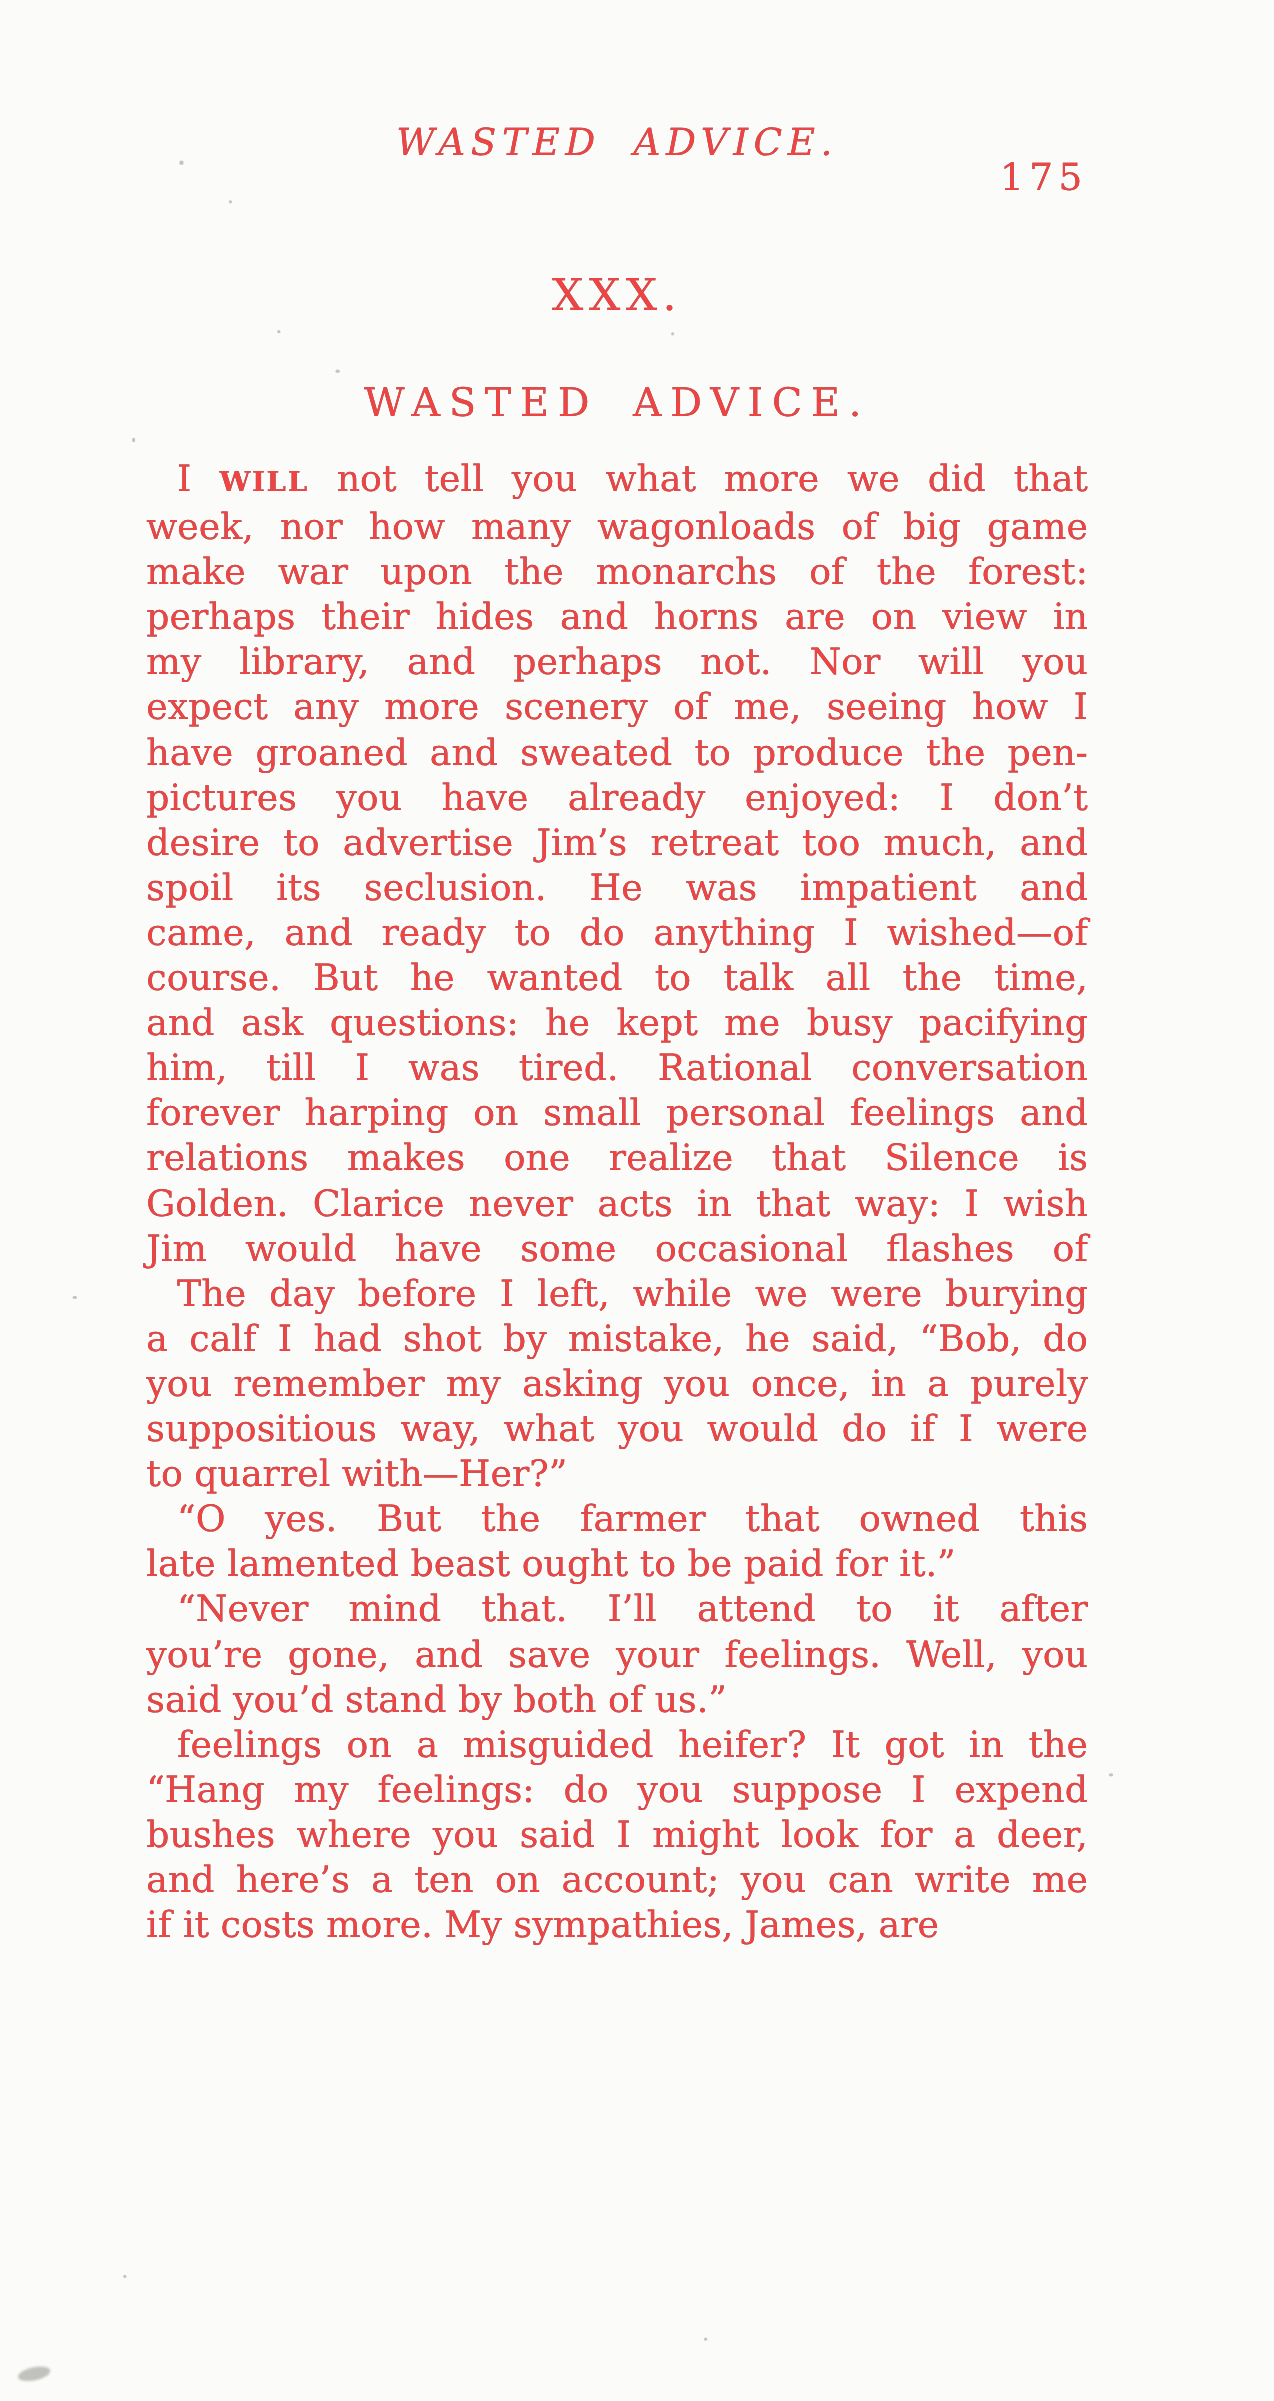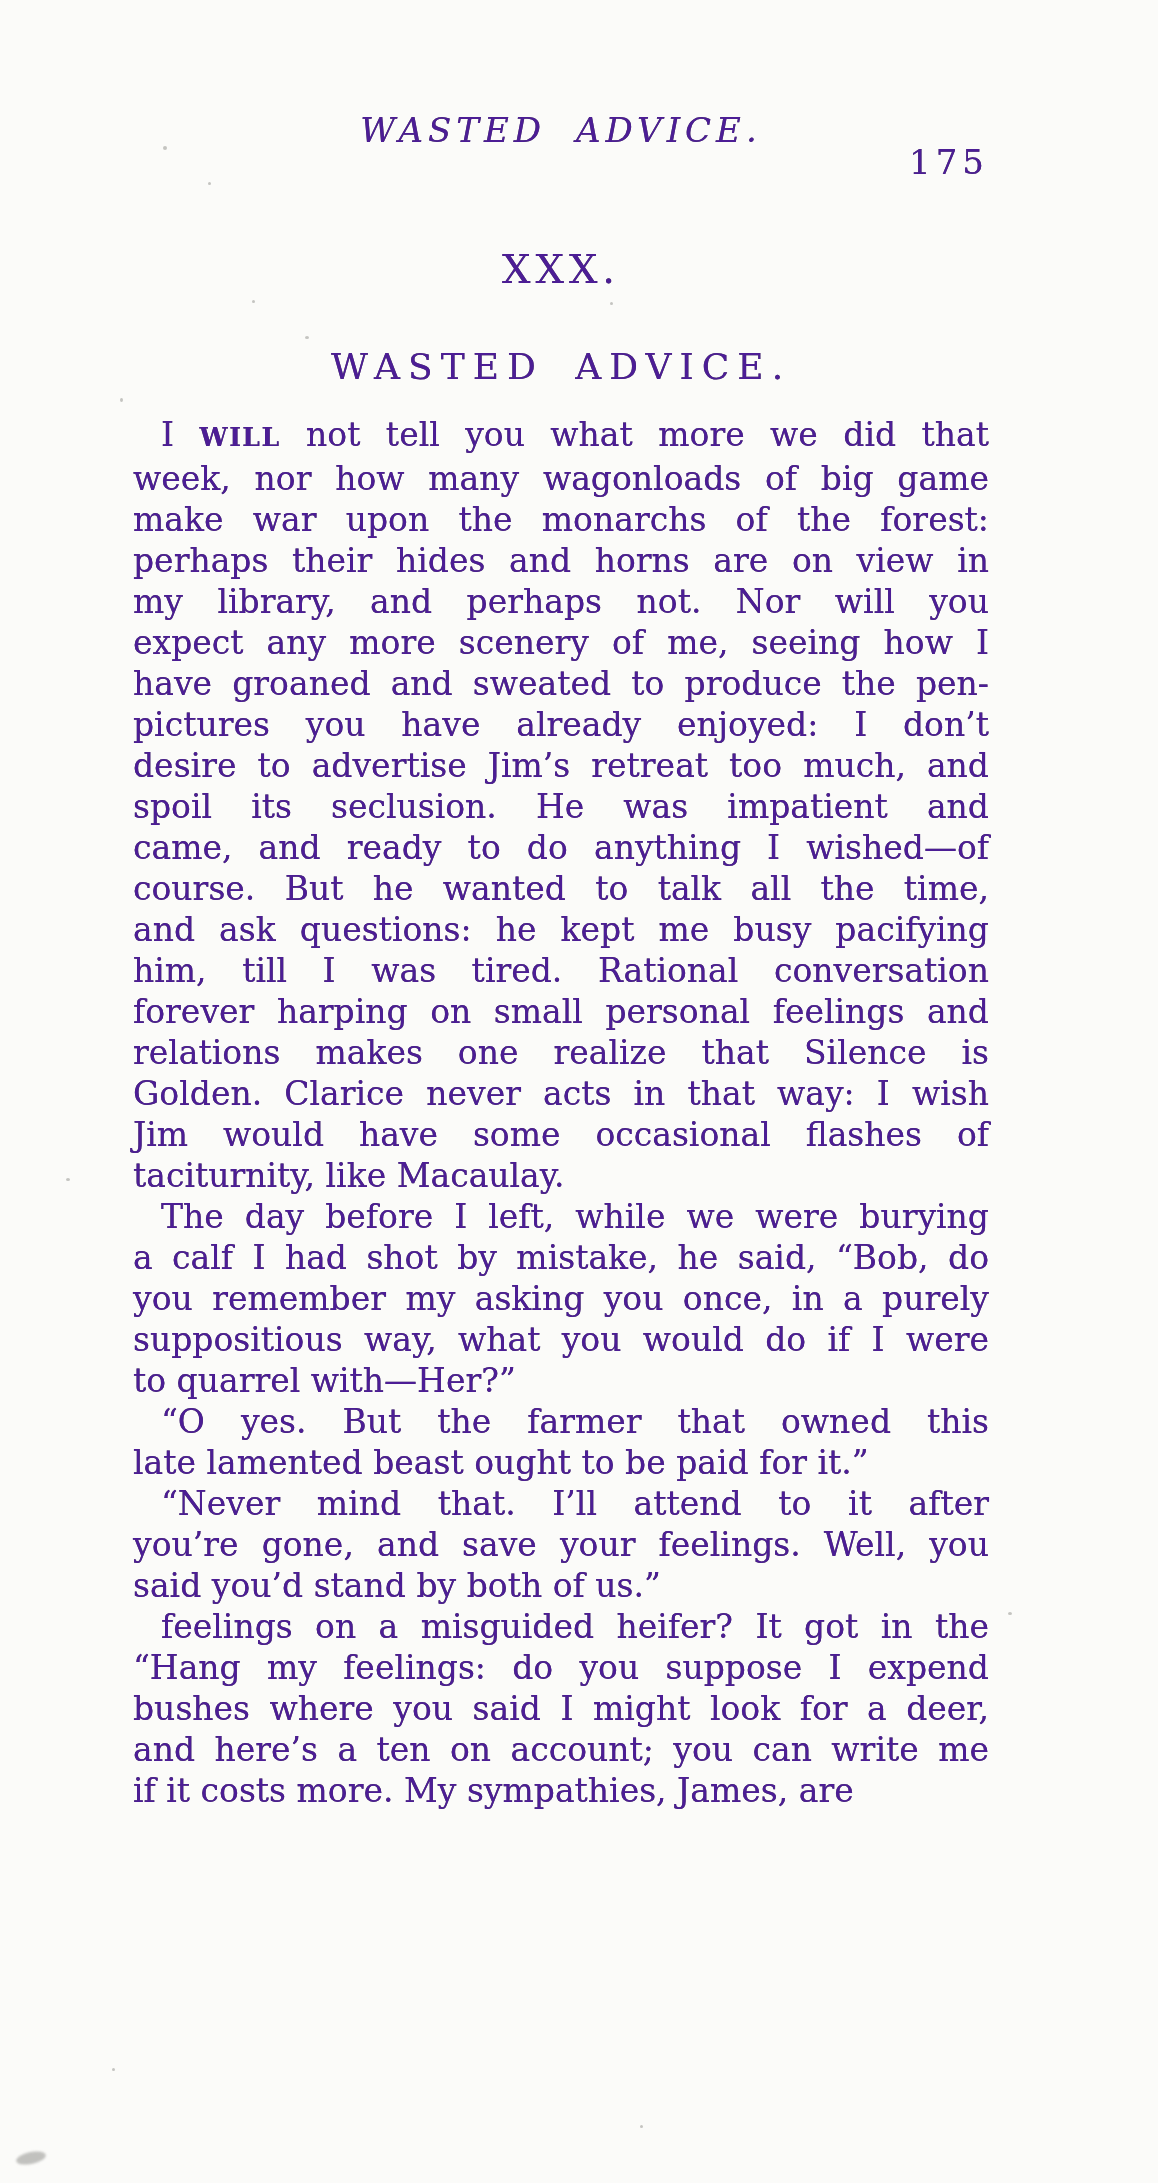--- a/index.html
+++ b/index.html
@@ -1,21 +1,21 @@
 <!DOCTYPE html>
 <html><head>
 <meta charset="utf-8">
 <style>
   html,body{margin:0;padding:0;background:#d9d9d6;}
   .page{
     position:relative;
     width:1158px;height:2183px;
     background:#fbfbf9;
     font-family:"DejaVu Serif","Liberation Serif",serif;
-    color:#4c1d95;
+    color:#ef4444;
     overflow:hidden;
     text-shadow:0 0 0.6px rgba(25,25,25,0.75);
   }
   .running-header{position:absolute;left:133px;top:110px;width:856px;height:44px;}
   .header-title{
     position:absolute;left:0;width:100%;text-align:center;
     font-style:italic;font-size:34px;letter-spacing:5px;word-spacing:14px;
   }
   .page-number{position:absolute;right:0;top:4px;font-size:34px;letter-spacing:5px;margin-top:28px;}
   .chapter-number{
@@ -69,21 +69,20 @@
         <div class="line">desire to advertise Jim’s retreat too much, and</div>
         <div class="line">spoil its seclusion.  He was impatient and</div>
         <div class="line">came, and ready to do anything I wished—of</div>
         <div class="line">course.  But he wanted to talk all the time,</div>
         <div class="line">and ask questions: he kept me busy pacifying</div>
         <div class="line">him, till I was tired.  Rational conversation</div>
         <div class="line">forever harping on small personal feelings and</div>
         <div class="line">relations makes one realize that Silence is</div>
         <div class="line">Golden.  Clarice never acts in that way: I wish</div>
         <div class="line">Jim would have some occasional flashes of</div>
-        <div class="line is-last">taciturnity, like Macaulay.</div>
       </div>
       <div class="para">
         <div class="line">The day before I left, while we were burying</div>
         <div class="line">a calf I had shot by mistake, he said, “Bob, do</div>
         <div class="line">you remember my asking you once, in a purely</div>
         <div class="line">suppositious way, what you would do if I were</div>
         <div class="line is-last">to quarrel with—Her?”</div>
       </div>
       <div class="para">
         <div class="line">“O yes.  But the farmer that owned this</div>

